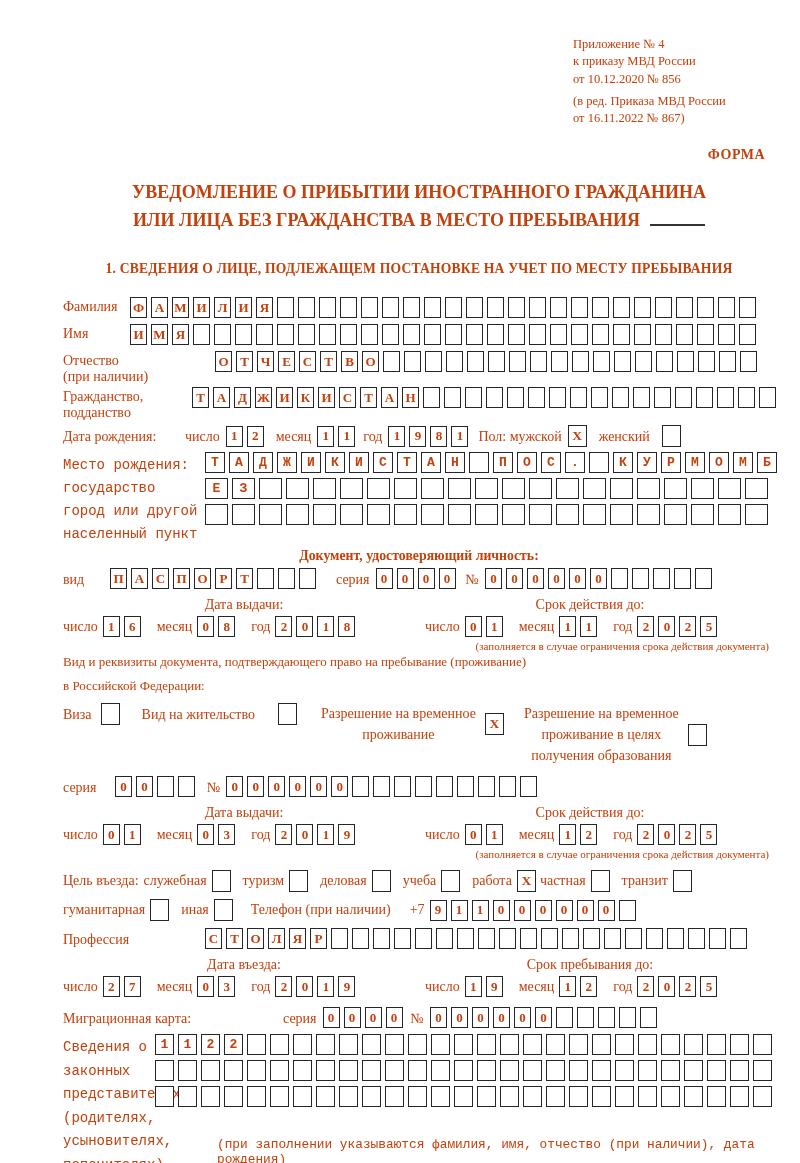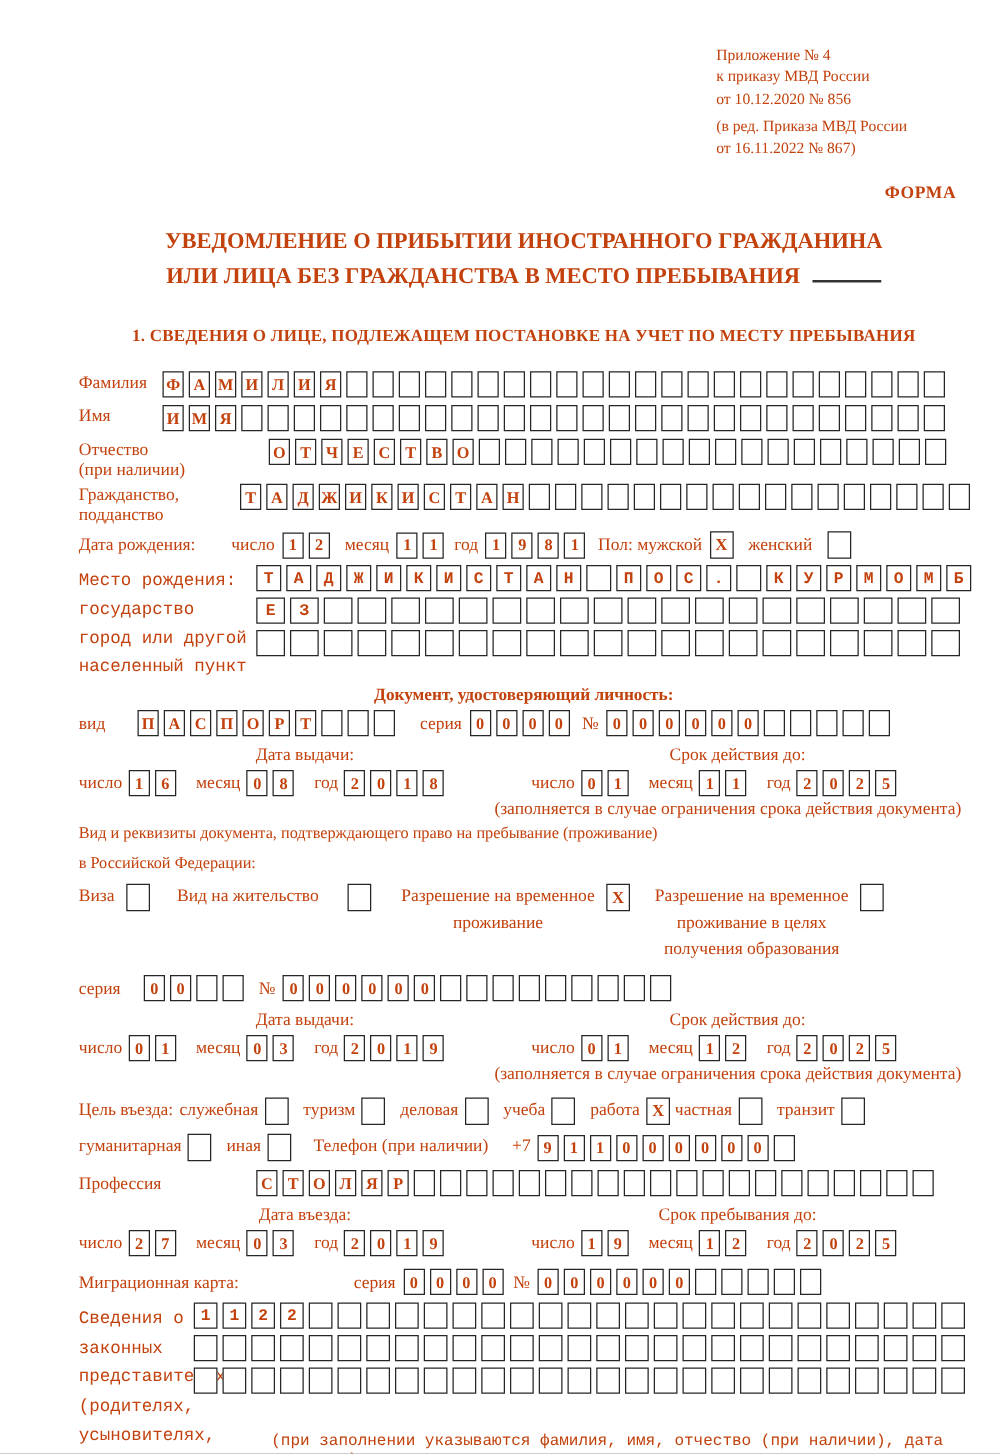--- a/index.html
+++ b/index.html
@@ -43,28 +43,28 @@
 
   
   .date-heads { display:flex; margin-top:8px; font-size:14px; }
   .date-heads .dh-left { width:362px; text-align:center; }
   .date-heads .dh-right { width:330px; text-align:center; }
   .date-row { display:flex; align-items:center; margin-top:3px; }
   .dgroup { display:flex; align-items:center; flex:none; }
   .dgroup .dlab { font-size:14px; padding-right:5px; }
   .dgroup .dlab.ml { margin-left:12px; }
   .dleft { width:362px; }
-  .note { font-size:14px; text-align:right; padding-right:6px; margin-top:3px; }
+  .note { font-size:11px; text-align:right; padding-right:6px; margin-top:3px; }
 
   .doc-heading { text-align:center; font-weight:bold; font-size:13.8px; margin-top:8px; }
   .plain { font-size:13px; margin-top:0; line-height:1.5; }
 
   
   .permit-row { display:flex; align-items:flex-start; margin-top:8px; }
-  .permit-item { display:flex; align-items:flex-start; flex:none; }
+  .permit-item { display:flex; align-items:center; flex:none; }
   .permit-item .txt { font-size:14px; text-align:center; line-height:1.5; padding-right:9px; }
   .purpose-row { display:flex; align-items:center; margin-top:10px; }
   .purpose-row .plab { font-size:14px; padding-right:5px; flex:none; }
   .purpose-row .chk { margin-right:12px; }
   .caption-center { font-size:12.8px; margin-top:8px; margin-left:160px; }
 </style>
 </head>
 <body>
 
 <div class="page">

